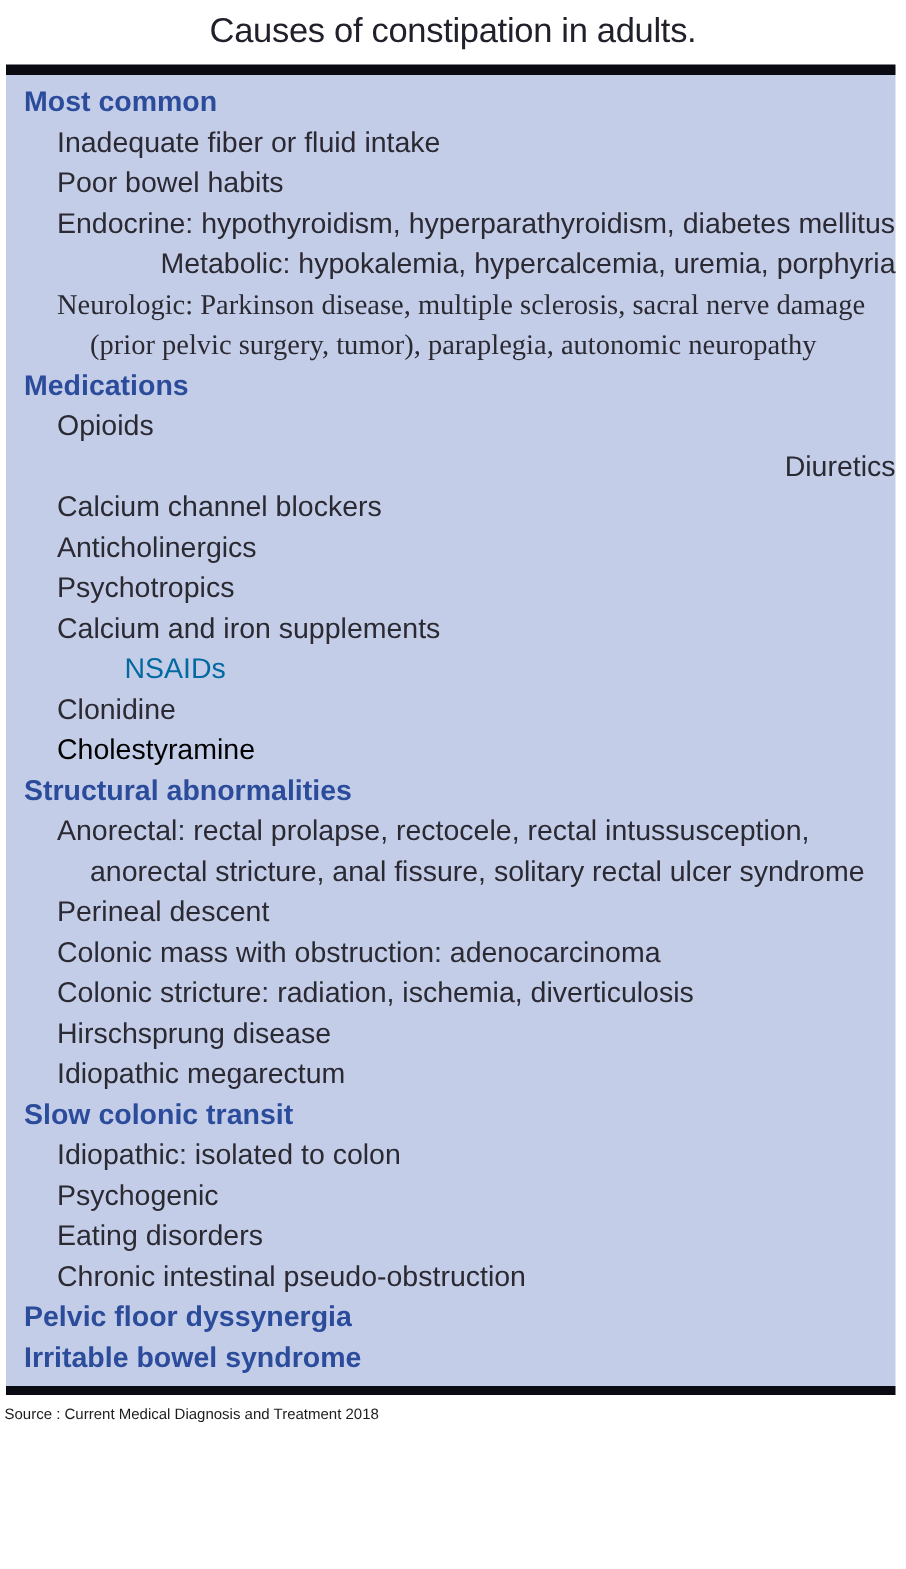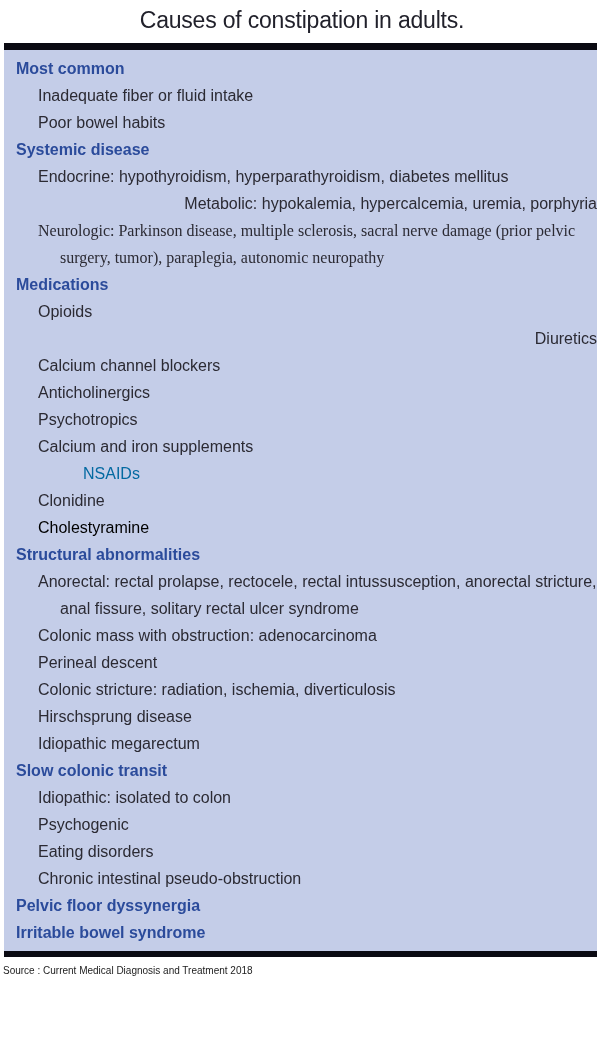--- a/index.html
+++ b/index.html
@@ -33,21 +33,21 @@
   .bar.bottom { height: 6px; }
   .box {
     margin-left: 4px;
     width: 593px;
     box-sizing: border-box;
     background: #c4cde8;
     padding: 5px 0 5px 0;
   }
   .box p {
     margin: 0;
-    font-size: 16px;
+    font-size: 19px;
     line-height: 27px;
     letter-spacing: 0;
   }
   .section-header {
     padding-left: 12px;
     font-weight: bold;
     color: #2b4b9b;
   }
   .cause-item {
     padding-left: 56px;
@@ -67,38 +67,37 @@
 <div class="page">
 
   <div class="title" style="color: rgb(33, 33, 43);">Causes of constipation in adults.</div>
 
   <div class="bar top" style="background: rgb(10, 10, 18);"></div>
 
   <div class="box" id="causes-box" style="background: rgb(196, 205, 232);">
       <p class="section-header" style="color: rgb(43, 75, 155);">Most common</p>
       <p class="cause-item" style="color: rgb(43, 42, 51);">Inadequate fiber or fluid intake</p>
       <p class="cause-item" style="color: rgb(43, 42, 51);">Poor bowel habits</p>
-      <p class="section-header" style="color: rgb(43, 75, 155);">Systemic disease</p>
       <p class="cause-item" style="color: rgb(43, 42, 51);">Endocrine: hypothyroidism, hyperparathyroidism, diabetes mellitus</p>
       <p class="cause-item" style="color: rgb(43, 42, 51); text-align: right;">Metabolic: hypokalemia, hypercalcemia, uremia, porphyria</p>
       <p class="cause-item" style="color: rgb(43, 42, 51); font-family: Liberation Serif, serif;">Neurologic: Parkinson disease, multiple sclerosis, sacral nerve damage (prior pelvic surgery, tumor), paraplegia, autonomic neuropathy</p>
       <p class="section-header" style="color: rgb(43, 75, 155);">Medications</p>
       <p class="cause-item" style="color: rgb(43, 42, 51);">Opioids</p>
       <p class="cause-item" style="color: rgb(43, 42, 51); text-align: right;">Diuretics</p>
       <p class="cause-item" style="color: rgb(43, 42, 51);">Calcium channel blockers</p>
       <p class="cause-item" style="color: rgb(43, 42, 51);">Anticholinergics</p>
       <p class="cause-item" style="color: rgb(43, 42, 51);">Psychotropics</p>
       <p class="cause-item" style="color: rgb(43, 42, 51);">Calcium and iron supplements</p>
       <p class="cause-item" style="color: #0369a1; margin-left: 45px;">NSAIDs</p>
       <p class="cause-item" style="color: rgb(43, 42, 51);">Clonidine</p>
       <p class="cause-item" style="color: #000000;">Cholestyramine</p>
       <p class="section-header" style="color: rgb(43, 75, 155);">Structural abnormalities</p>
       <p class="cause-item" style="color: rgb(43, 42, 51);">Anorectal: rectal prolapse, rectocele, rectal intussusception, anorectal stricture, anal fissure, solitary rectal ulcer syndrome</p>
+      <p class="cause-item" style="color: rgb(43, 42, 51);">Perineal descent</p>
       <p class="cause-item" style="color: rgb(43, 42, 51);">Colonic mass with obstruction: adenocarcinoma</p>
-      <p class="cause-item" style="color: rgb(43, 42, 51);">Perineal descent</p>
       <p class="cause-item" style="color: rgb(43, 42, 51);">Colonic stricture: radiation, ischemia, diverticulosis</p>
       <p class="cause-item" style="color: rgb(43, 42, 51);">Hirschsprung disease</p>
       <p class="cause-item" style="color: rgb(43, 42, 51);">Idiopathic megarectum</p>
       <p class="section-header" style="color: rgb(43, 75, 155);">Slow colonic transit</p>
       <p class="cause-item" style="color: rgb(43, 42, 51);">Idiopathic: isolated to colon</p>
       <p class="cause-item" style="color: rgb(43, 42, 51);">Psychogenic</p>
       <p class="cause-item" style="color: rgb(43, 42, 51);">Eating disorders</p>
       <p class="cause-item" style="color: rgb(43, 42, 51);">Chronic intestinal pseudo-obstruction</p>
       <p class="section-header" style="color: rgb(43, 75, 155);">Pelvic floor dyssynergia</p>
       <p class="section-header" style="color: rgb(43, 75, 155);">Irritable bowel syndrome</p>

